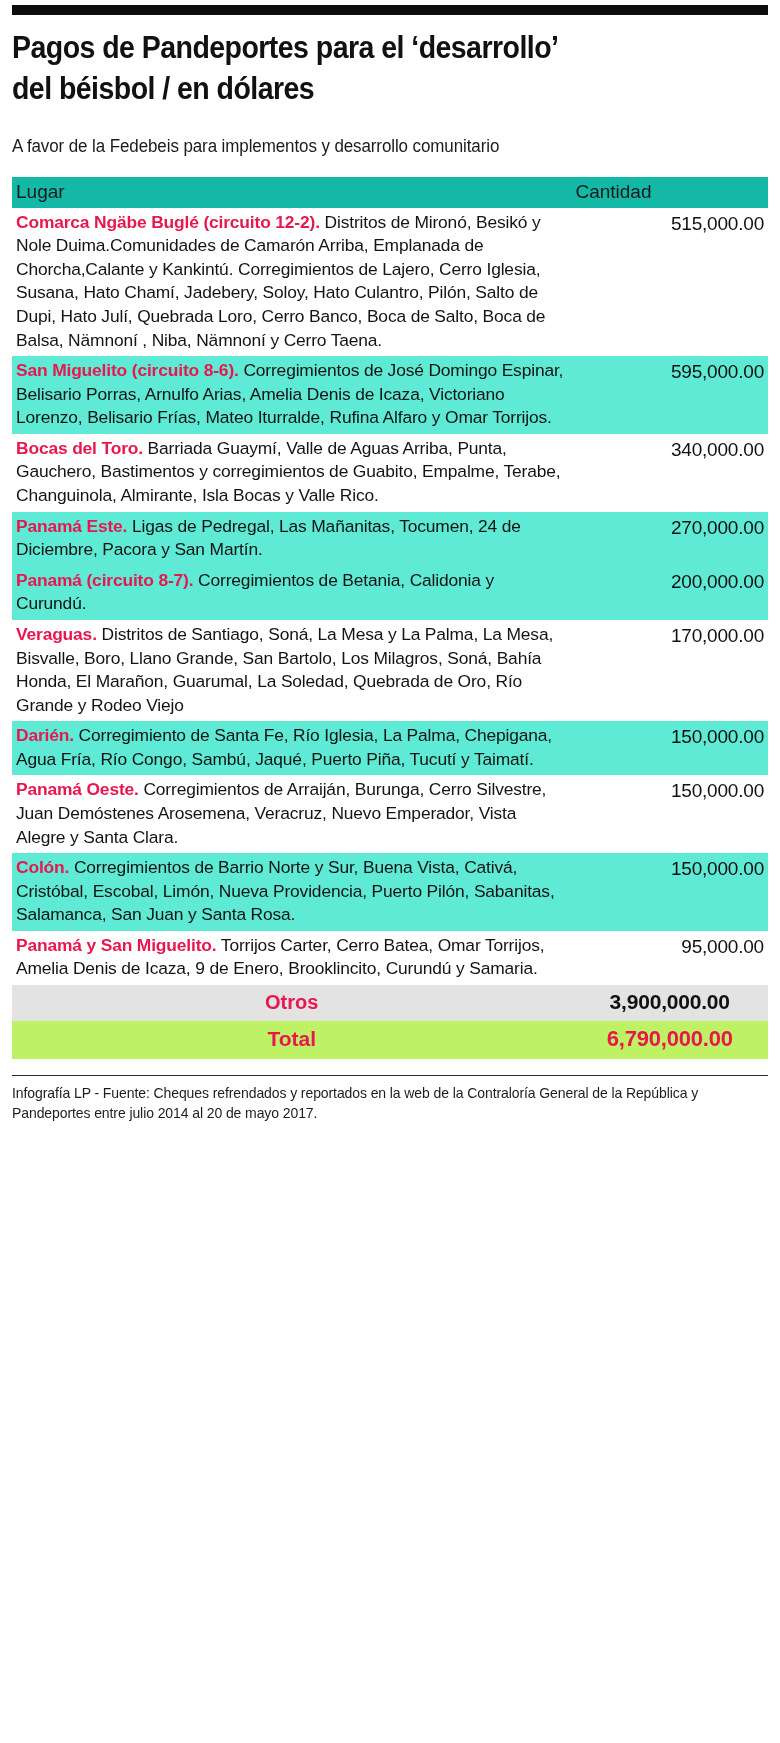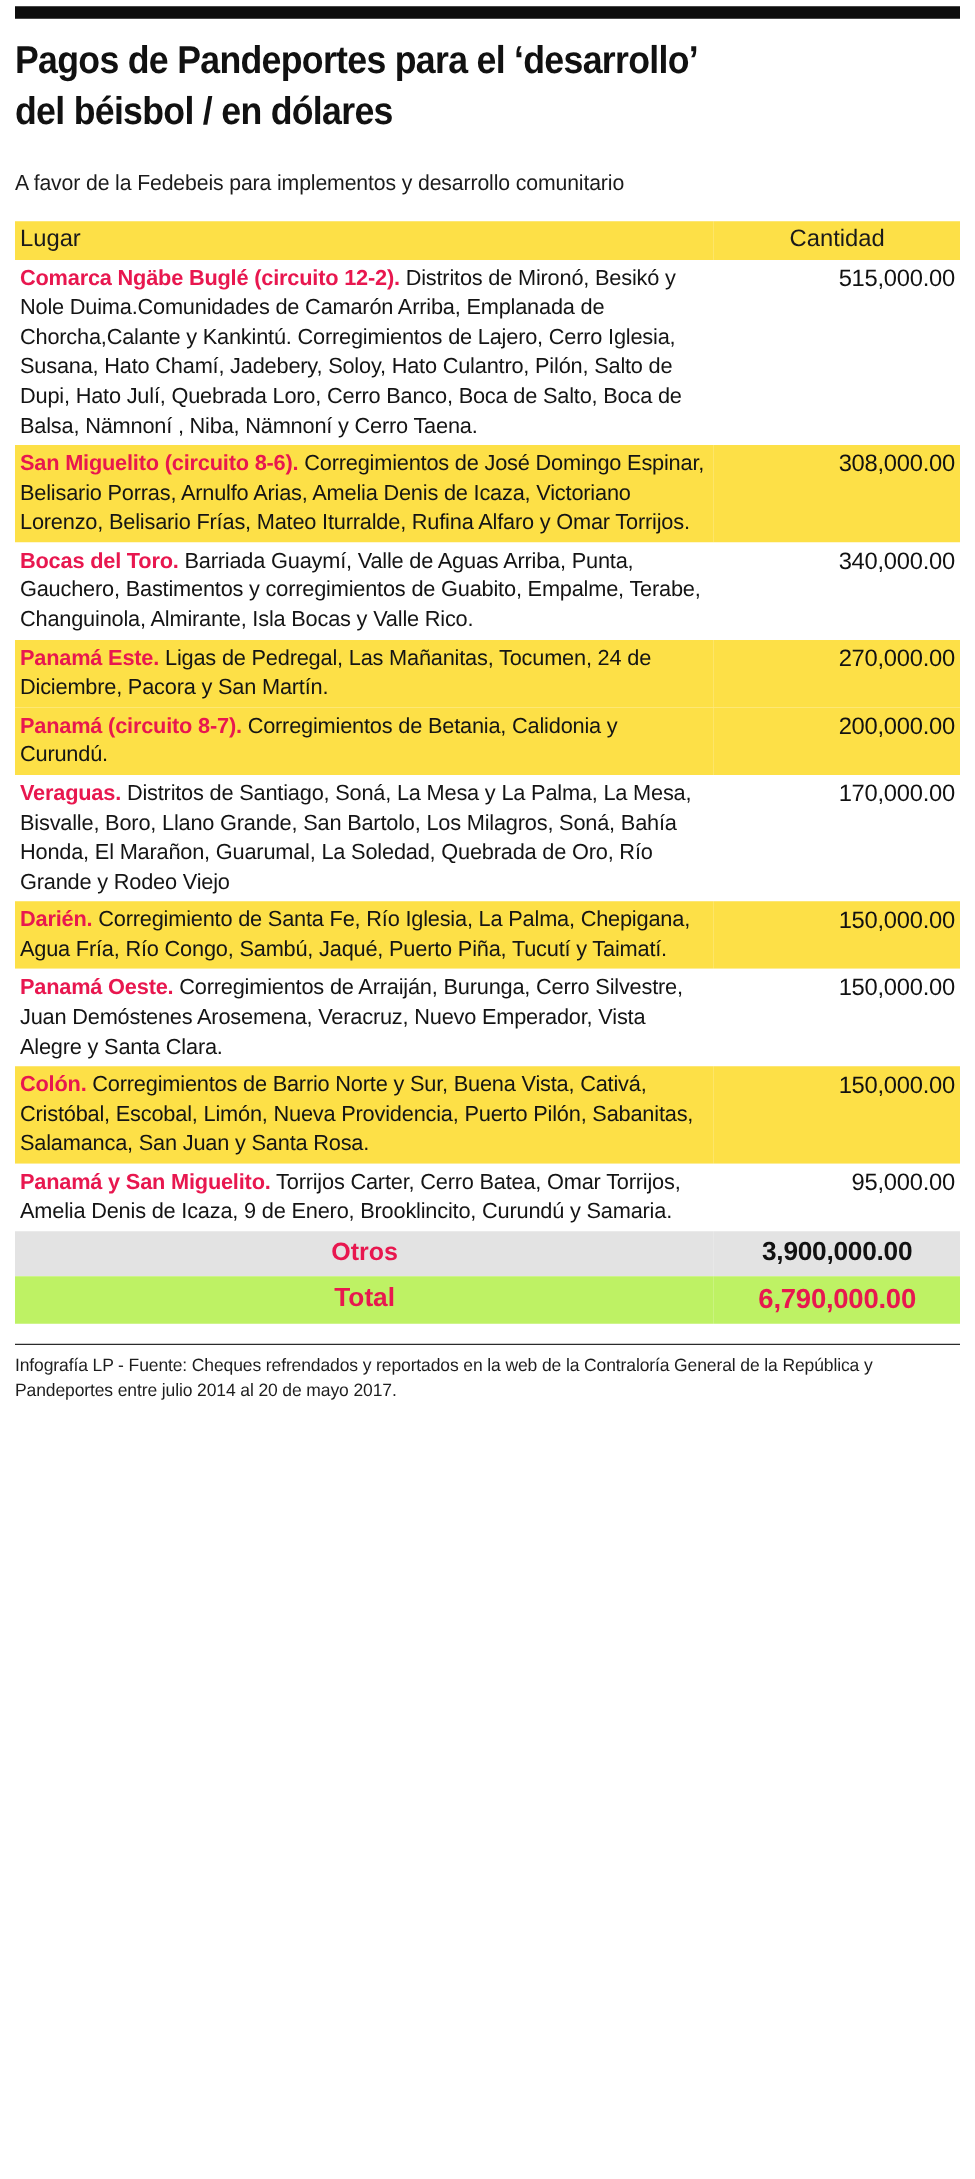--- a/index.html
+++ b/index.html
@@ -55,40 +55,40 @@
   .tbl {
     width: 100%;
     margin-top: 19px;
     border-collapse: collapse;
     table-layout: fixed;
   }
   .tbl col.c-place { width: 74%; }
   .tbl col.c-amount { width: 26%; }
 
   .hdr-row th {
-    background: #fde047;
+    background: #14b8a6;
     font-family: "Liberation Sans Narrow", "Liberation Sans", sans-serif;
     font-weight: 400;
     font-size: 19px;
     color: #1a1a1a;
     padding: 4px 4px 5px 4px;
     vertical-align: middle;
     border: none;
   }
   .hdr-row th.place { text-align: left; }
-  .hdr-row th.amount { text-align: center; }
+  .hdr-row th.amount { text-align: left; }
 
   .data-row td {
     padding: 3px 4px 4px 4px;
     vertical-align: top;
     border: none;
     font-size: 17.4px;
     line-height: 1.355;
   }
-  .data-row.shade td { background: #fde047; }
+  .data-row.shade td { background: #5eead4; }
   .data-row.plain td { background: #ffffff; }
 
   td.place {
     text-align: left;
     letter-spacing: -0.15px;
     transform-origin: left top;
   }
   td.amount {
     text-align: right;
     white-space: nowrap;
@@ -170,21 +170,21 @@
         <th class="amount">Cantidad</th>
       </tr>
     </thead>
     <tbody id="tbody">
         <tr class="data-row plain">
           <td class="place"><span class="lead">Comarca Ngäbe Buglé (circuito 12-2).</span><span class="desc"> Distritos de Mironó, Besikó y Nole Duima.Comunidades de Camarón Arriba, Emplanada de Chorcha,Calante y Kankintú.  Corregimientos de Lajero, Cerro Iglesia, Susana, Hato Chamí,  Jadebery, Soloy, Hato Culantro, Pilón, Salto de Dupi, Hato Julí, Quebrada Loro, Cerro Banco, Boca de Salto, Boca de Balsa, Nämnoní , Niba, Nämnoní y Cerro Taena.</span></td>
           <td class="amount">515,000.00</td>
         </tr>
         <tr class="data-row shade">
           <td class="place"><span class="lead">San Miguelito (circuito 8-6).</span><span class="desc"> Corregimientos  de José Domingo Espinar, Belisario Porras, Arnulfo Arias, Amelia Denis de Icaza, Victoriano  Lorenzo, Belisario Frías, Mateo Iturralde, Rufina Alfaro y Omar Torrijos.</span></td>
-          <td class="amount">308,000.00</td>
+          <td class="amount">595,000.00</td>
         </tr>
         <tr class="data-row plain">
           <td class="place"><span class="lead">Bocas del Toro.</span><span class="desc"> Barriada Guaymí, Valle de Aguas Arriba, Punta, Gauchero, Bastimentos y corregimientos de Guabito, Empalme, Terabe, Changuinola, Almirante, Isla Bocas y Valle Rico.</span></td>
           <td class="amount">340,000.00</td>
         </tr>
         <tr class="data-row shade">
           <td class="place"><span class="lead">Panamá Este.</span><span class="desc"> Ligas de Pedregal, Las Mañanitas, Tocumen, 24 de Diciembre, Pacora y San Martín.</span></td>
           <td class="amount">270,000.00</td>
         </tr>
         <tr class="data-row shade">

